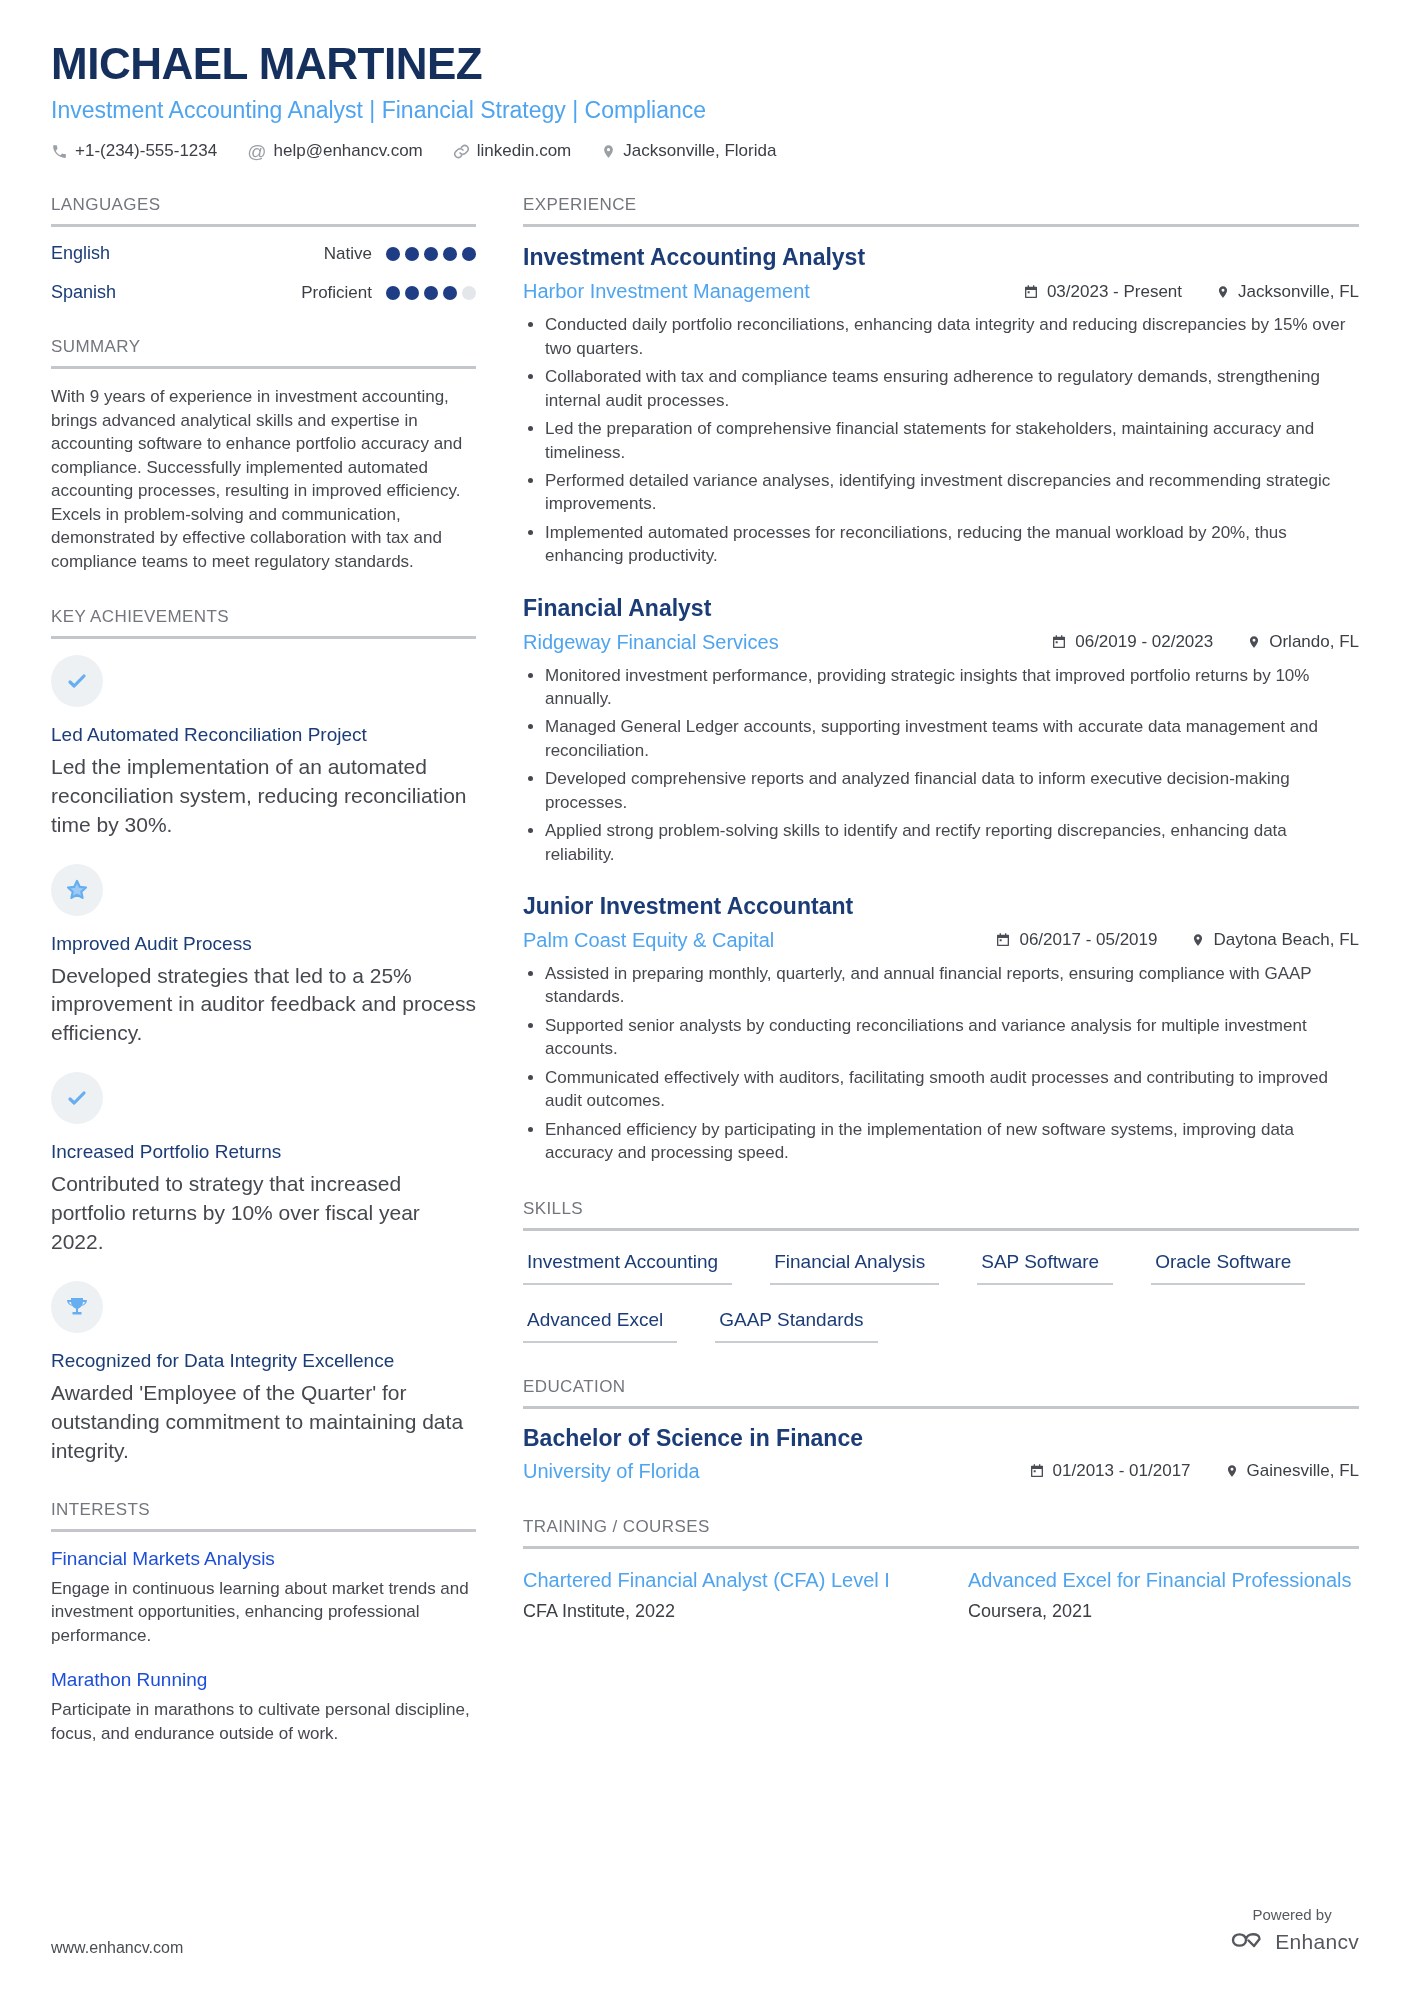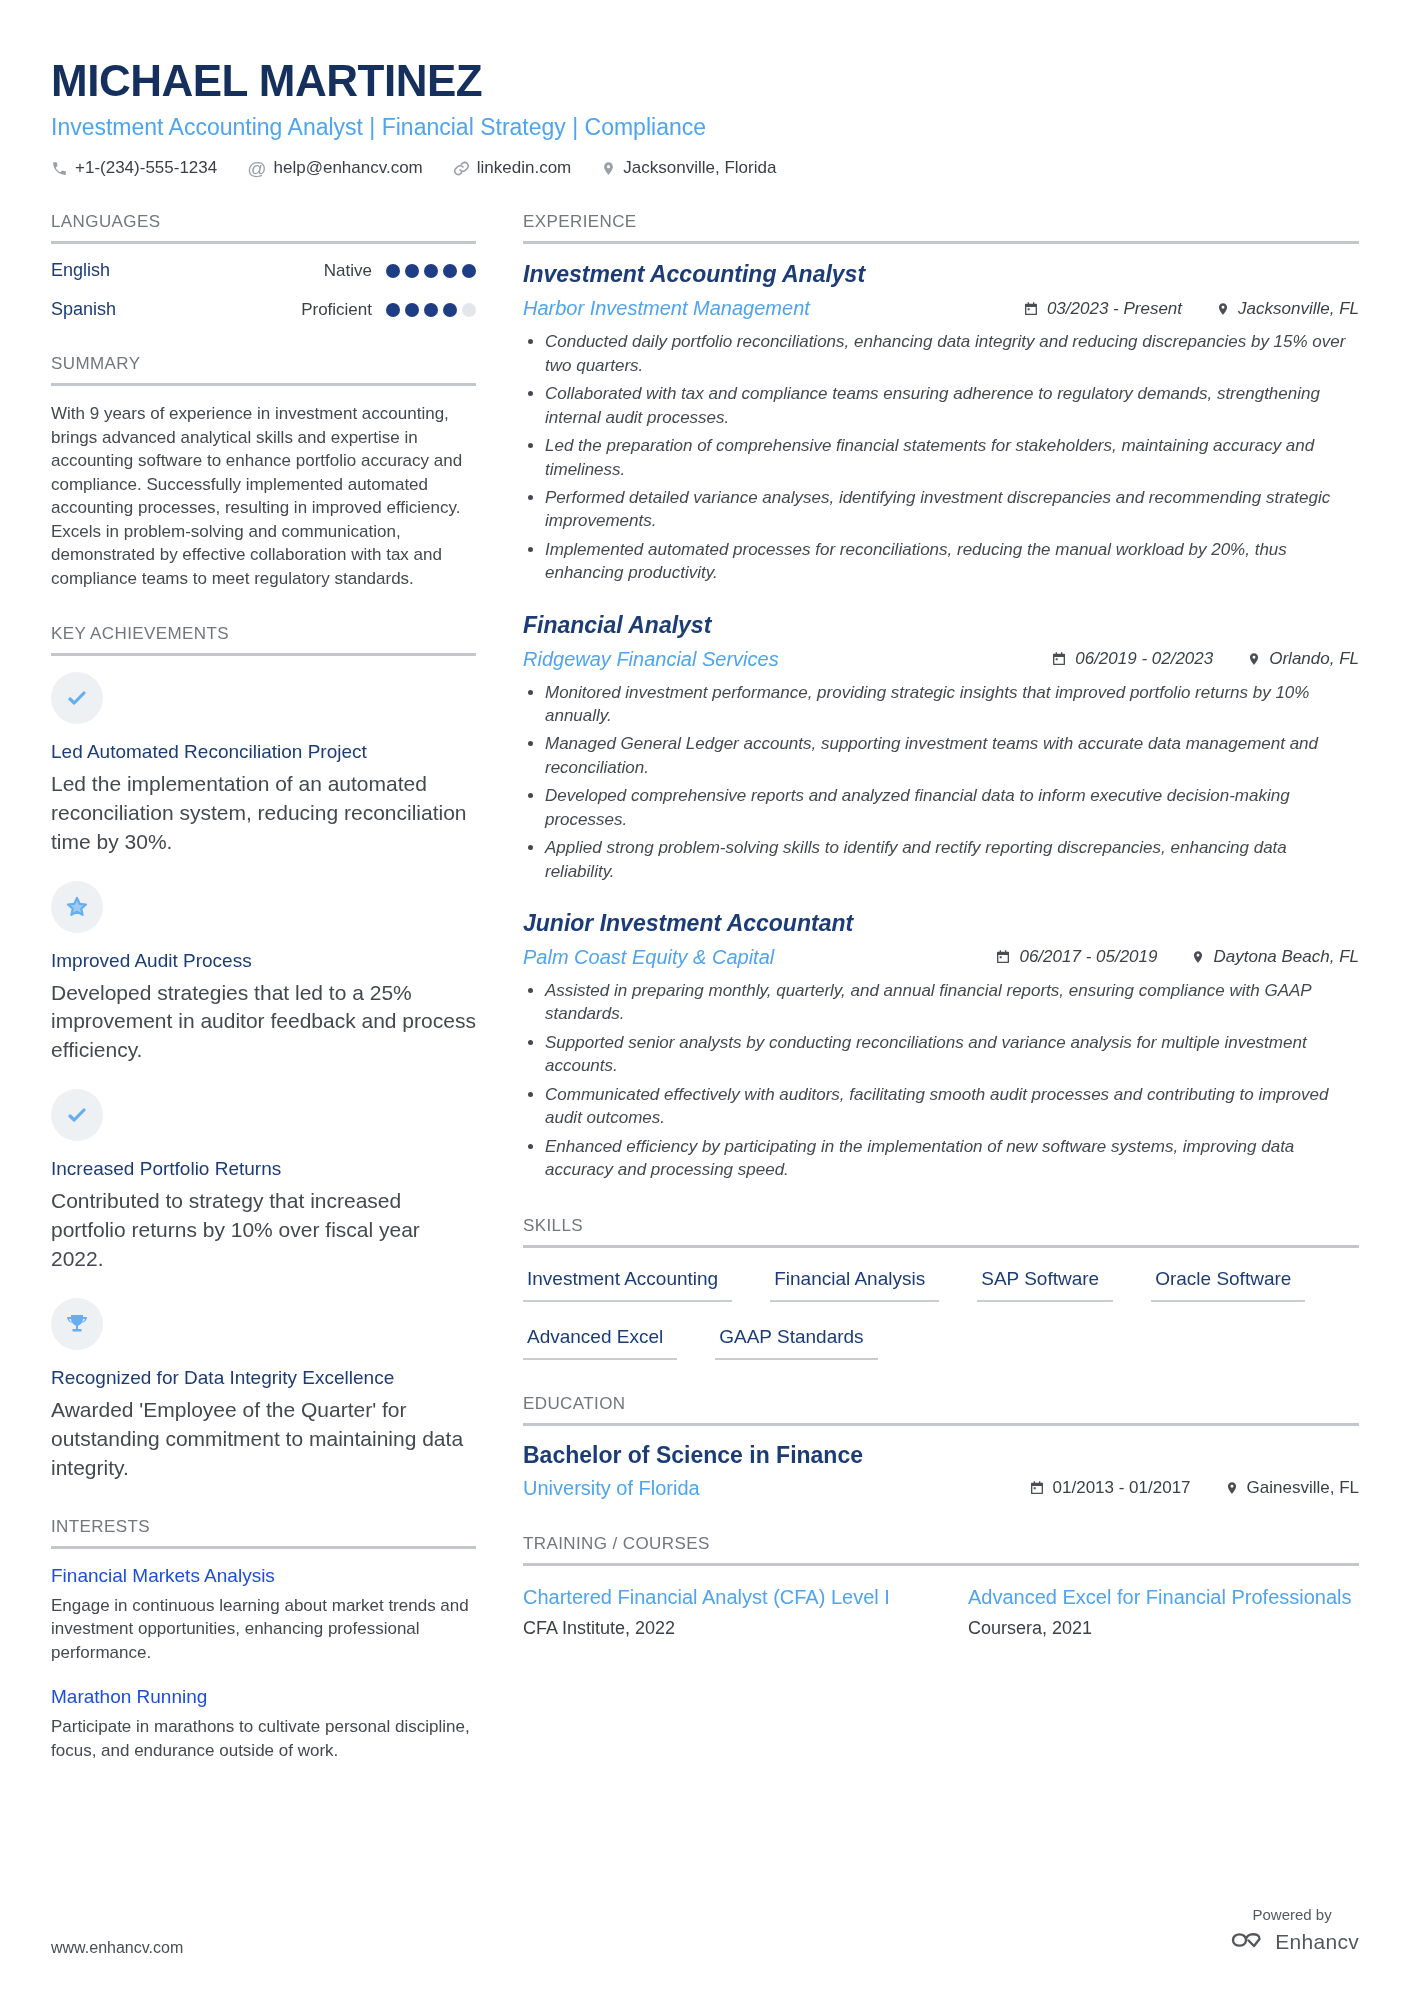--- a/index.html
+++ b/index.html
@@ -1,18 +1,18 @@
 <!DOCTYPE html>
 <html><head>
 <meta charset="utf-8">
 <style>
   * { margin:0; padding:0; box-sizing:border-box; }
   html,body { background:#ffffff; }
   body { font-family:"Liberation Sans", sans-serif; color:#45484e; }
-  .page { position:relative; width:1398px; min-height:1995px; margin:0 auto; background:#fff; padding:56px 45px 90px 45px; }
+  .page { position:relative; width:1398px; min-height:1995px; margin:0 auto; background:#fff; padding:39px 45px 90px 45px; }
 
   
   .name { font-size:44px; font-weight:700; letter-spacing:-0.5px; color:#16305e; line-height:1.15; }
   .headline { font-size:23px; color:#4ea4ee; margin-top:6px; line-height:1.3; }
   .contact-row { display:flex; align-items:center; gap:30px; margin-top:16px; font-size:17px; color:#3c4046; }
   .contact-item { display:flex; align-items:center; gap:7px; }
   .gicon { color:#9aa0a6; display:inline-flex; align-items:center; }
   .gicon svg { display:block; }
   .at-glyph { font-size:19px; color:#9aa0a6; line-height:1; }
 
@@ -42,21 +42,21 @@
                    display:flex; align-items:center; justify-content:center; }
   .ach-body { flex:1; min-width:0; }
   .ach-title { font-size:19px; color:#1b3c77; line-height:1.25; margin-bottom:6px; }
   .ach-text { font-size:21px; line-height:1.38; color:#45484e; }
 
   
   .int-item { margin-bottom:22px; }
   .int-title { font-size:19px; color:#1d4ed8; margin-bottom:7px; }
 
   
-  .job { margin-bottom:26px;font-style:italic; }
+  .job { margin-bottom:26px; }
   .job-title { font-size:23px; font-weight:600; color:#1b3c77; line-height:1.25; }
   .meta-row { display:flex; align-items:center; margin-top:8px; }
   .company { font-size:20px; color:#4ea4ee; }
   .meta-right { display:flex; align-items:center; gap:34px; margin-left:auto; }
   .meta-chunk { display:flex; align-items:center; gap:8px; font-size:17px; color:#3c4046; }
   .dicon { color:#4a4e54; display:inline-flex; }
   .bullets { margin:10px 0 0 22px; }
   .bullets li { font-size:17px; line-height:1.38; color:#45484e; margin-bottom:5px; }
   .bullets li::marker { color:#45484e; }
 

